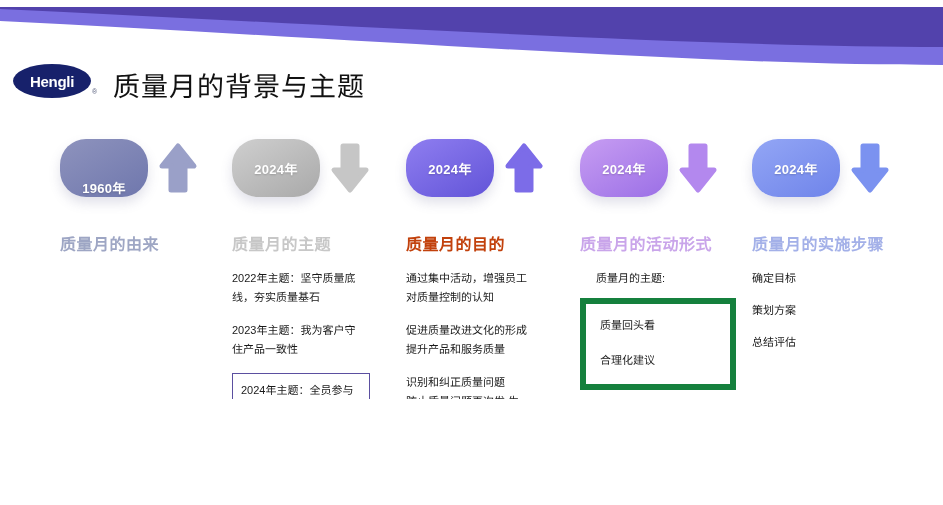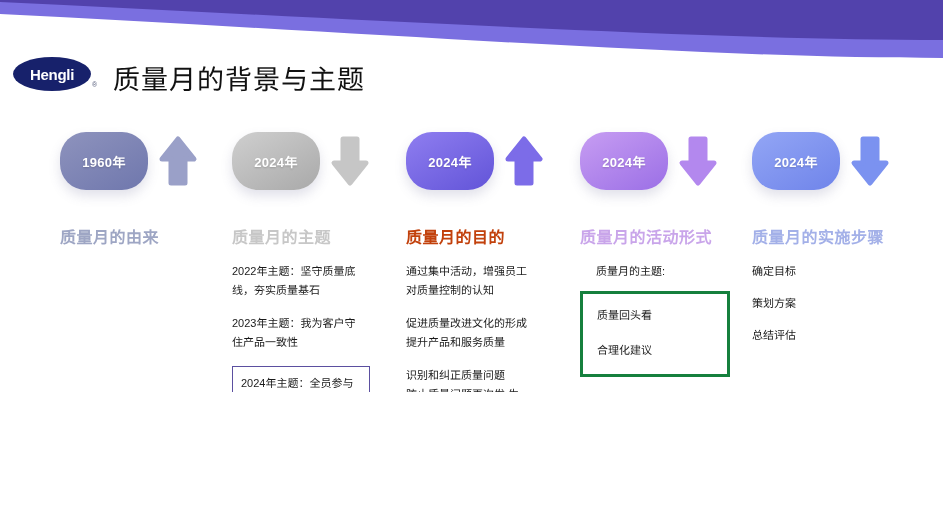--- a/index.html
+++ b/index.html
@@ -15,20 +15,21 @@
     overflow: hidden;
     position: relative;
   }
 
   .slide {
     position: relative;
     width: 943px;
     height: 392px;
     background: #ffffff;
     overflow: hidden;
+    margin-top: 7px;
   }
 
   
   .banner {
     position: absolute;
     top: 0; left: 0;
     width: 943px;
     height: 120px;
     pointer-events: none;
   }
@@ -150,21 +151,21 @@
     text-align: left;
   }
 
   .sub-lead {
     font-size: 11px;
     color: #1a1a1a;
     margin-bottom: 10px;
     margin-left: 16px;
   }
   .activity-box {
-    border: 3px solid #15803d;
+    border: 6px solid #15803d;
     padding: 12px 14px 14px 14px;
     width: 116px;
     box-sizing: content-box;
   }
   .activity-box .para {
     margin-bottom: 16px;
   }
   .activity-box .para:last-child { margin-bottom: 0; }
 </style>
 </head>
@@ -184,21 +185,21 @@
       <span class="logo-text">Hengli</span>
     </div>
     <span class="logo-reg">®</span>
   </div>
 
   <div class="slide-title">质量月的背景与主题</div>
 
   <div class="columns" id="columns">
       <div class="column" style="left: 60px;">
         <div class="badge-row">
-          <div class="badge" style="background: linear-gradient(150deg, rgb(142, 147, 189) 0%, rgb(111, 119, 173) 100%);">
+          <div class="badge" style="background: linear-gradient(150deg, rgb(142, 147, 189) 0%, rgb(111, 119, 173) 100%); align-items: flex-end;">
             <span class="badge-label">1960年</span>
           </div>
           <svg class="arrow" viewBox="0 0 40 52" xmlns="http://www.w3.org/2000/svg">
             <path d="M20,4 L36,24 L27,24 L27,48 L13,48 L13,24 L4,24 Z" fill="#9aa0c8" stroke="#9aa0c8" stroke-width="5" stroke-linejoin="round"></path>
           </svg>
         </div>
         <div class="col-heading" style="color: rgb(158, 166, 196);">质量月的由来</div>
       </div>
       <div class="column" style="left: 232px;">
         <div class="badge-row">

